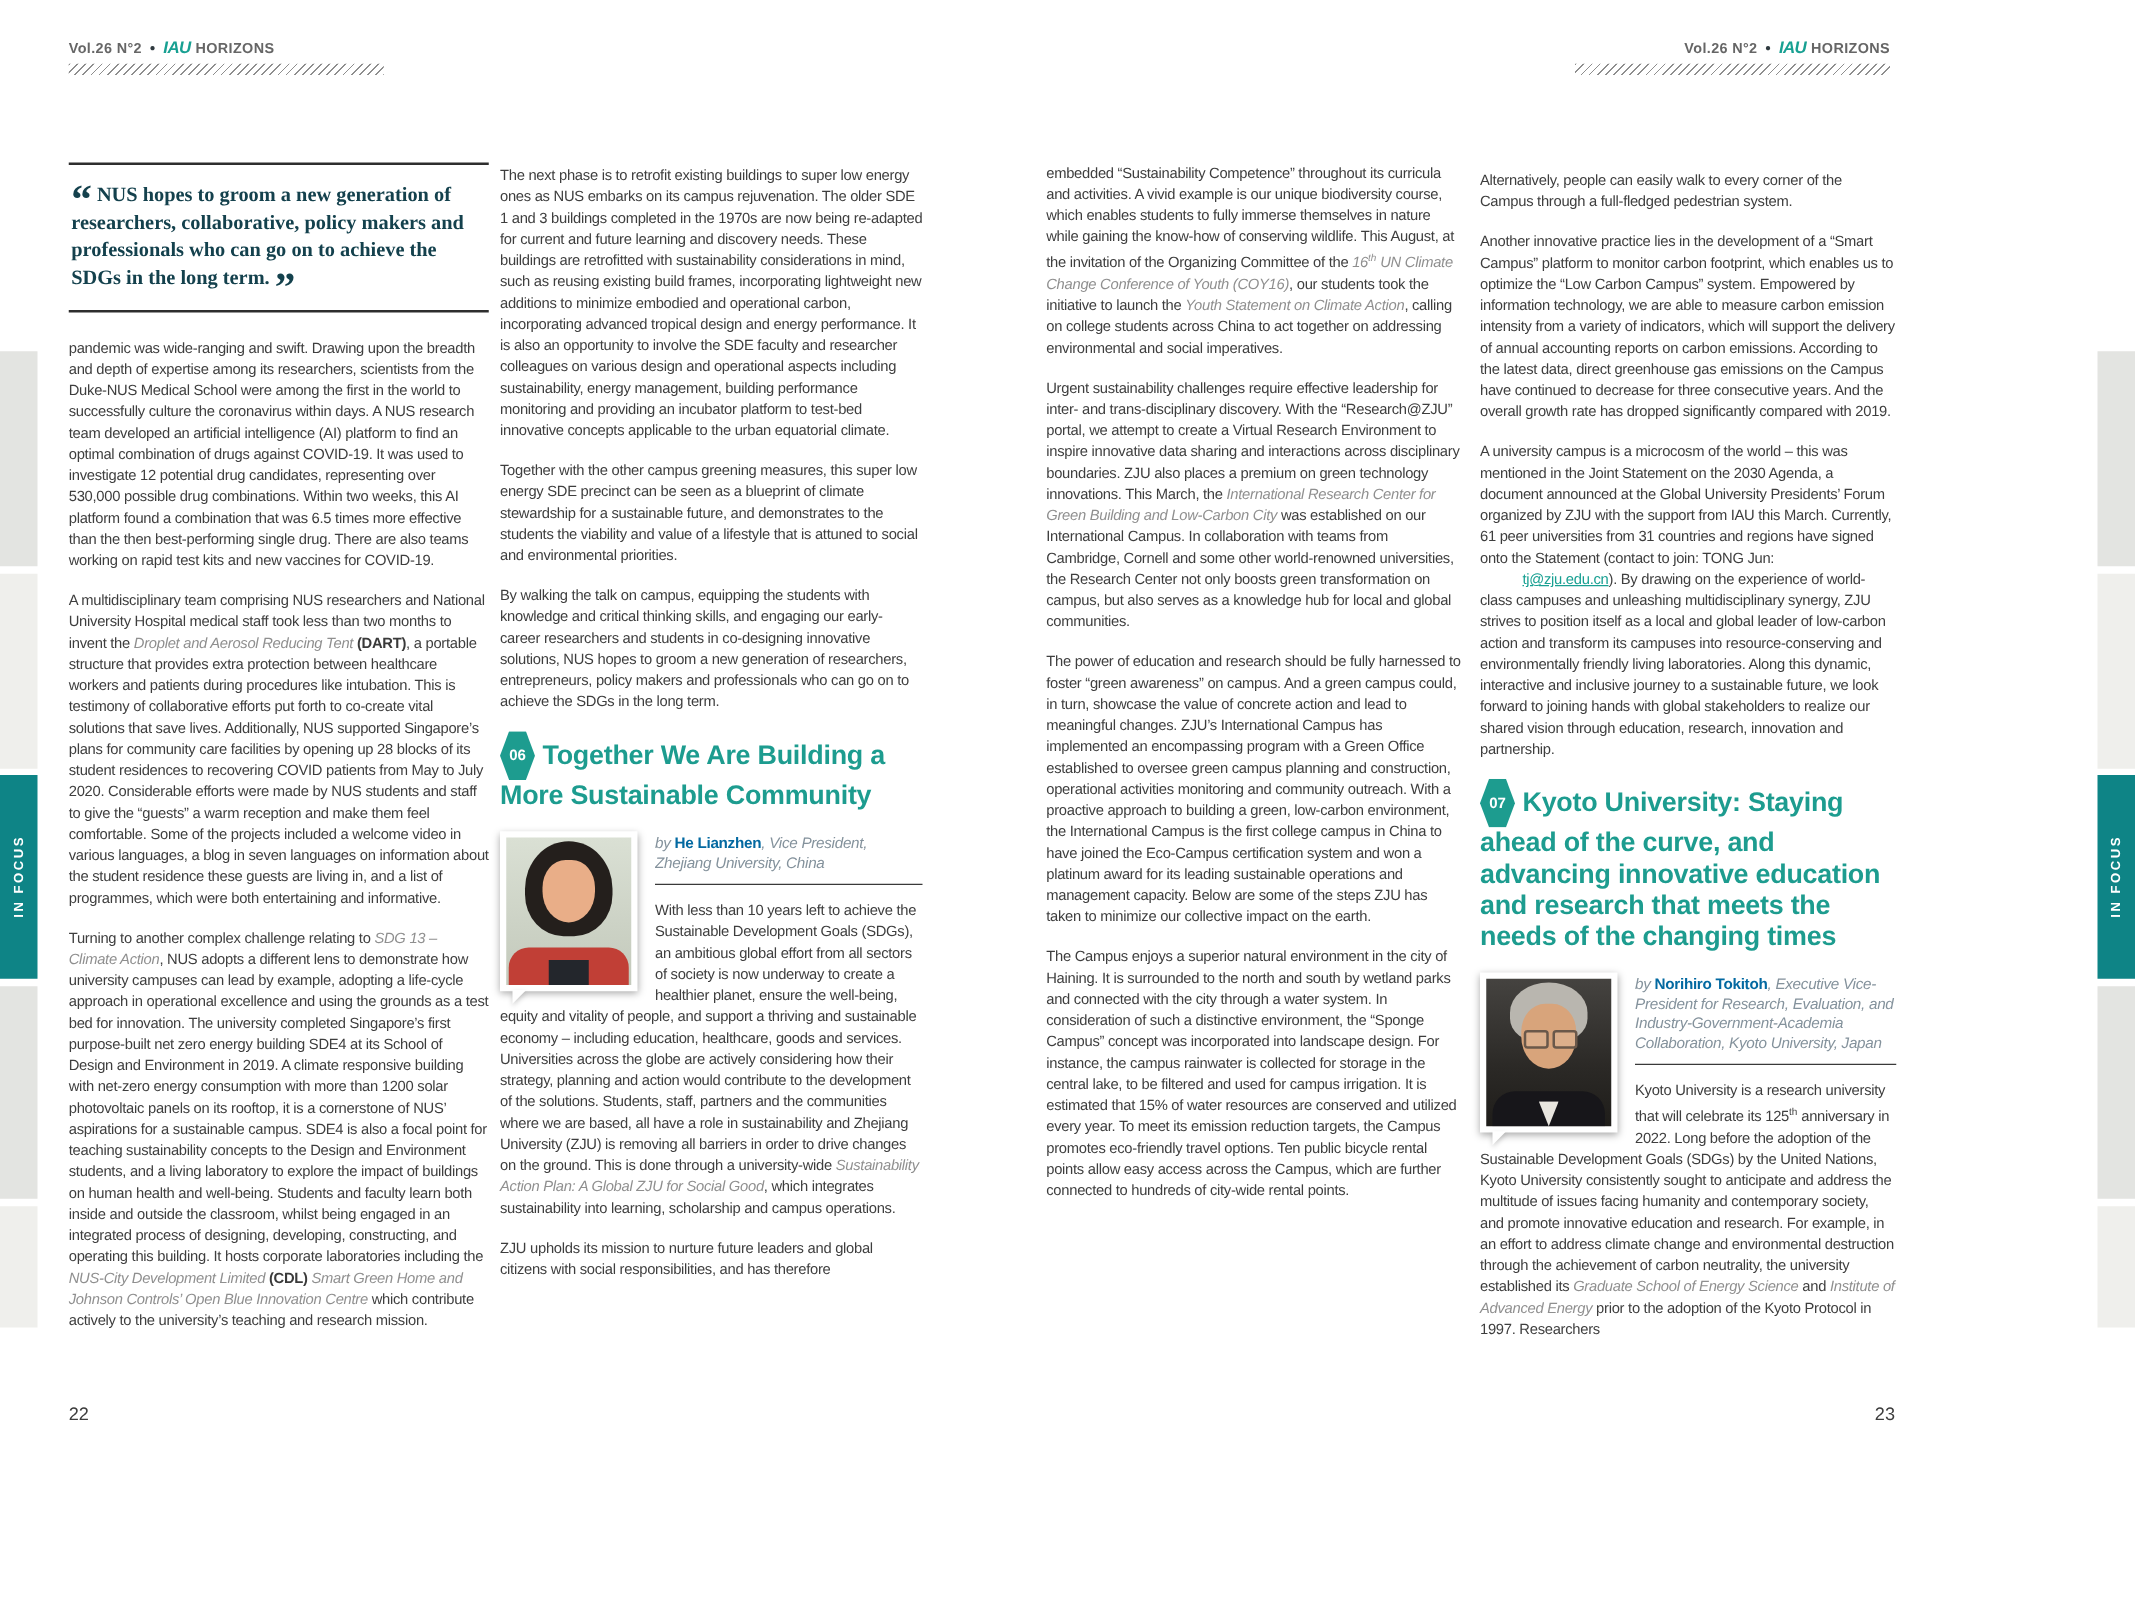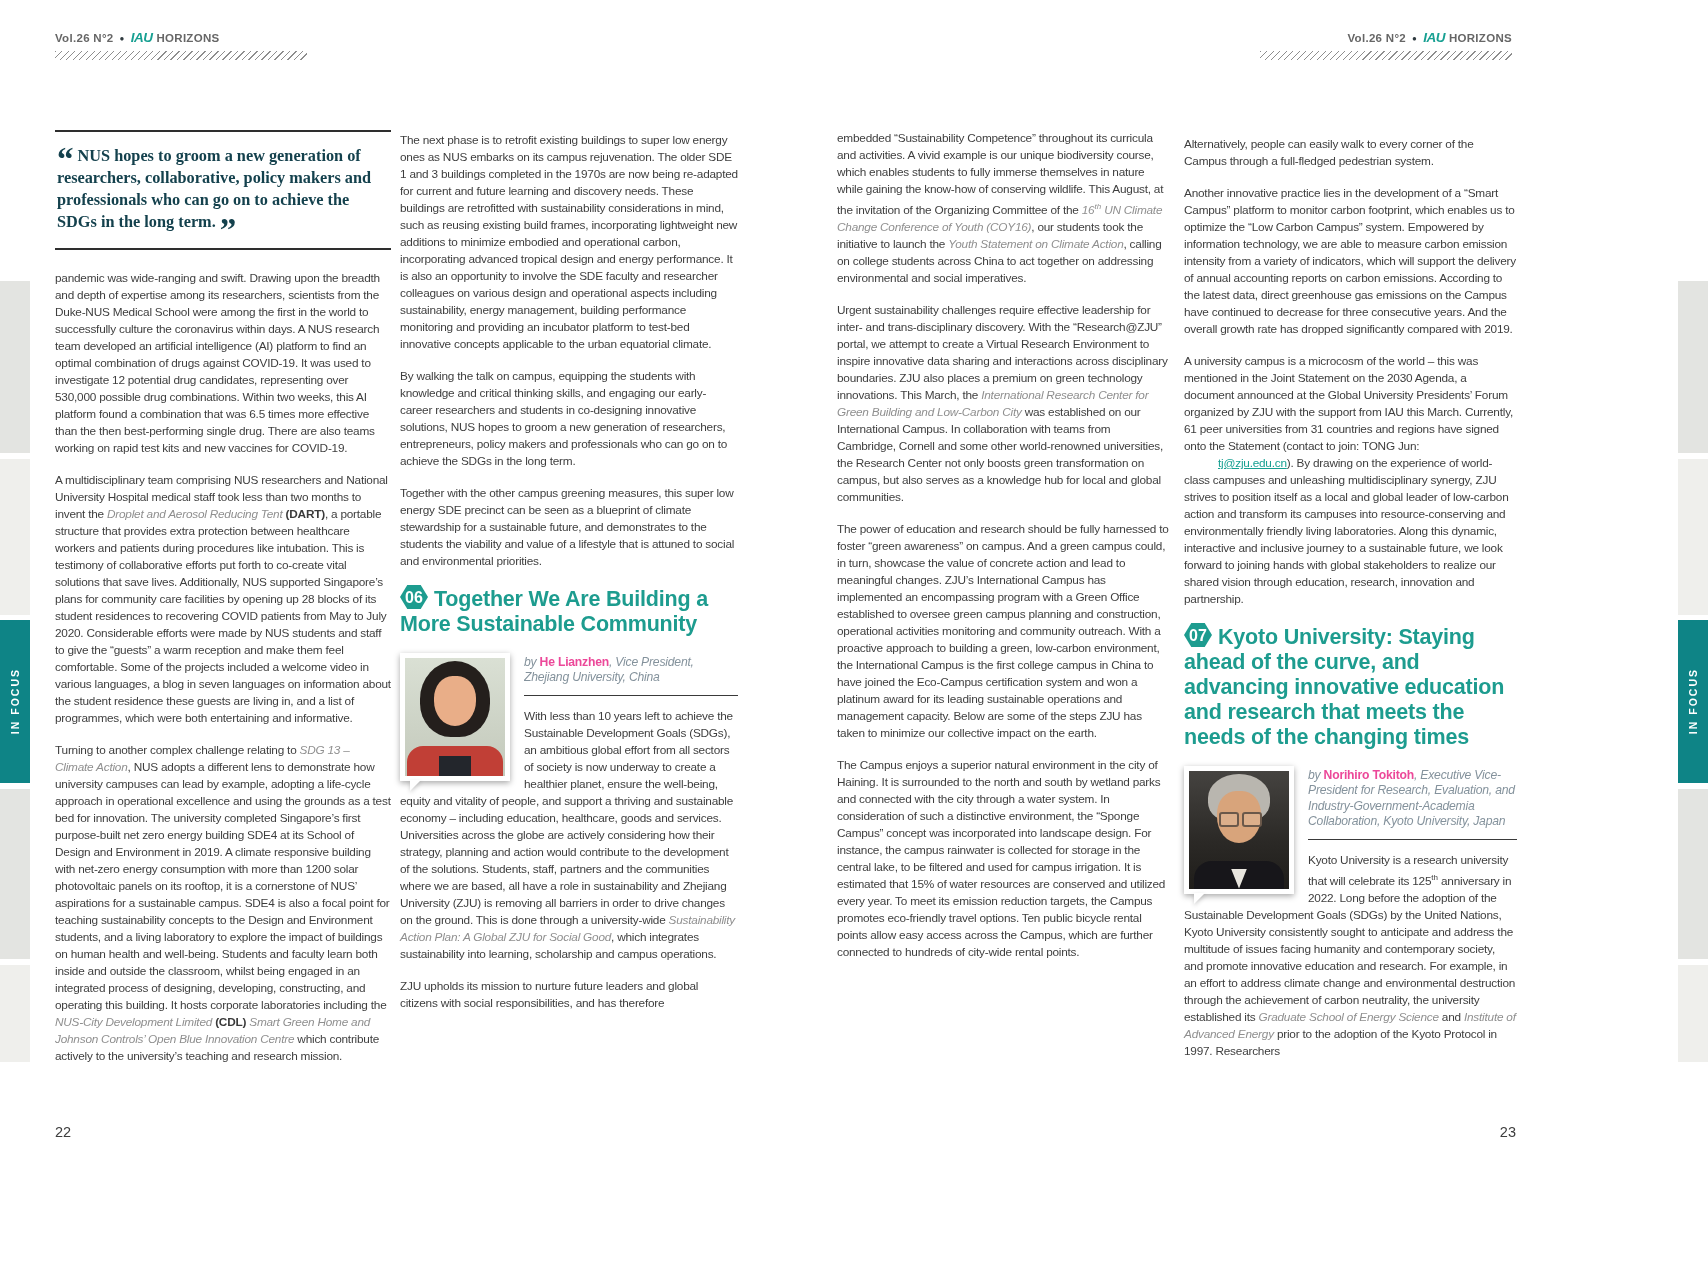--- a/index.html
+++ b/index.html
@@ -43,21 +43,21 @@
     font-family:"Liberation Serif",serif;font-weight:bold;
     font-size:16.3px;line-height:22px;letter-spacing:0;
   }
   .qmark{font-family:"Liberation Serif",serif;font-weight:bold;font-size:33px;line-height:0;}
   .qmark.open{vertical-align:-9px;margin-right:4px;}
   .qmark.close{vertical-align:-14px;margin-left:4px;}
   
   .sec-heading{color:#1d9c8f;font-weight:bold;font-size:21.5px;line-height:25px;margin:8px 0 14px 0;letter-spacing:-0.2px;}
   .badge{
     display:inline-flex;align-items:center;justify-content:center;
-    width:28px;height:24px;background:#1d9c8f;color:#fff;font-size:16px;
+    width:28px;height:39px;background:#1d9c8f;color:#fff;font-size:12px;
     clip-path:polygon(26% 0,74% 0,100% 50%,74% 100%,26% 100%,0 50%);
     vertical-align:3px;margin-right:6px;letter-spacing:0;
   }
   
   .photo-float{float:left;margin:2px 14px 4px 0;background:#fff;padding:5px;box-shadow:0 2px 6px rgba(0,0,0,.35);position:relative;}
   .photo-float:after{content:"";position:absolute;bottom:-10px;left:10px;width:0;height:0;border-top:11px solid #fff;border-right:11px solid transparent;filter:drop-shadow(0 2px 2px rgba(0,0,0,.2));}
   .photo{width:100px;height:118px;position:relative;overflow:hidden;}
   .photo.he{background:linear-gradient(180deg,#dae0d4 0%,#ccd2c5 60%,#c3c9bb 100%);}
   .he-hair{position:absolute;top:3px;left:15px;width:70px;height:76px;background:#241f1c;border-radius:50% 50% 44% 44%;}
   .he-face{position:absolute;top:18px;left:29px;width:42px;height:50px;background:#e9ae88;border-radius:46% 46% 52% 52%;}
@@ -67,21 +67,21 @@
   .tk-hair{position:absolute;top:3px;left:19px;width:62px;height:48px;background:#b9b6af;border-radius:50% 50% 40% 40%;}
   .tk-face{position:absolute;top:20px;left:28px;width:44px;height:52px;background:#d8a47b;border-radius:45% 45% 52% 52%;}
   .tk-glass-l,.tk-glass-r{position:absolute;top:41px;width:16px;height:11px;border:2px solid #6a584a;border-radius:3px;background:rgba(255,255,255,.12);}
   .tk-glass-l{left:30px;} .tk-glass-r{left:53px;}
   .tk-suit{position:absolute;bottom:0;left:5px;width:90px;height:28px;background:#17161a;border-radius:18px 18px 0 0;}
   .tk-shirt{position:absolute;bottom:0;left:42px;width:16px;height:20px;background:#e9e6df;clip-path:polygon(0 0,100% 0,50% 100%);}
   
   .byline{overflow:hidden;font-size:12.2px;line-height:15.5px;padding-top:4px;}
   .byline .para{margin:0;}
   .byline .seg-i{color:#84929c;}
-  .byline .seg-b{color:#ec4899;font-style:normal;text-align:right;}
+  .byline .seg-b{color:#0369a1;font-style:normal;text-align:right;}
   .byline-rule{overflow:hidden;height:1.3px;background:#3a3a3a;margin:9px 0 12px 0;}
   
   .pageno{position:absolute;top:1124px;font-size:14.5px;color:#3d3d3d;}
   .pn-left{left:55px;}
   .pn-right{right:192px;}
 </style>
 </head>
 <body>
 
 <div class="edge-strip left">
@@ -119,22 +119,22 @@
   <div>
       <p class="para"><span>pandemic was wide-ranging and swift. Drawing upon the breadth and depth of expertise among its researchers, scientists from the Duke-NUS Medical School were among the first in the world to successfully culture the coronavirus within days. A NUS research team developed an artificial intelligence (AI) platform to find an optimal combination of drugs against COVID-19. It was used to investigate 12 potential drug candidates, representing over 530,000 possible drug combinations. Within two weeks, this AI platform found a combination that was 6.5 times more effective than the then best-performing single drug. There are also teams working on rapid test kits and new vaccines for COVID-19.</span></p>
       <p class="para"><span>A multidisciplinary team comprising NUS researchers and National University Hospital medical staff took less than two months to invent the </span><span class="seg-i">Droplet and Aerosol Reducing Tent</span><span> </span><span class="seg-b">(DART)</span><span>, a portable structure that provides extra protection between healthcare workers and patients during procedures like intubation. This is testimony of collaborative efforts put forth to co-create vital solutions that save lives. Additionally, NUS supported Singapore’s plans for community care facilities by opening up 28 blocks of its student residences to recovering COVID patients from May to July 2020. Considerable efforts were made by NUS students and staff to give the “guests” a warm reception and make them feel comfortable. Some of the projects included a welcome video in various languages, a blog in seven languages on information about the student residence these guests are living in, and a list of programmes, which were both entertaining and informative.</span></p>
       <p class="para"><span>Turning to another complex challenge relating to </span><span class="seg-i">SDG 13 – Climate Action</span><span>, NUS adopts a different lens to demonstrate how university campuses can lead by example, adopting a life-cycle approach in operational excellence and using the grounds as a test bed for innovation. The university completed Singapore’s first purpose-built net zero energy building SDE4 at its School of Design and Environment in 2019. A climate responsive building with net-zero energy consumption with more than 1200 solar photovoltaic panels on its rooftop, it is a cornerstone of NUS’ aspirations for a sustainable campus. SDE4 is also a focal point for teaching sustainability concepts to the Design and Environment students, and a living laboratory to explore the impact of buildings on human health and well-being. Students and faculty learn both inside and outside the classroom, whilst being engaged in an integrated process of designing, developing, constructing, and operating this building. It hosts corporate laboratories including the </span><span class="seg-i">NUS-City Development Limited</span><span> </span><span class="seg-b">(CDL)</span><span> </span><span class="seg-i">Smart Green Home and Johnson Controls’ Open Blue Innovation Centre</span><span> which contribute actively to the university’s teaching and research mission.</span></p>
     </div>
 </div>
 
 <div class="col" id="col2">
   <div>
       <p class="para"><span>The next phase is to retrofit existing buildings to super low energy ones as NUS embarks on its campus rejuvenation. The older SDE 1 and 3 buildings completed in the 1970s are now being re-adapted for current and future learning and discovery needs. These buildings are retrofitted with sustainability considerations in mind, such as reusing existing build frames, incorporating lightweight new additions to minimize embodied and operational carbon, incorporating advanced tropical design and energy performance. It is also an opportunity to involve the SDE faculty and researcher colleagues on various design and operational aspects including sustainability, energy management, building performance monitoring and providing an incubator platform to test-bed innovative concepts applicable to the urban equatorial climate.</span></p>
+      <p class="para"><span>Together with the other campus greening measures, this super low energy SDE precinct can be seen as a blueprint of climate stewardship for a sustainable future, and demonstrates to the students the viability and value of a lifestyle that is attuned to social and environmental priorities.</span></p>
       <p class="para"><span>By walking the talk on campus, equipping the students with knowledge and critical thinking skills, and engaging our early-career researchers and students in co-designing innovative solutions, NUS hopes to groom a new generation of researchers, entrepreneurs, policy makers and professionals who can go on to achieve the SDGs in the long term.</span></p>
-      <p class="para"><span>Together with the other campus greening measures, this super low energy SDE precinct can be seen as a blueprint of climate stewardship for a sustainable future, and demonstrates to the students the viability and value of a lifestyle that is attuned to social and environmental priorities.</span></p>
     </div>
   <div class="sec-heading">
     <span class="badge">06</span><span>Together We Are Building a More Sustainable Community</span>
   </div>
   <div class="sec-body">
     <div class="photo-float">
       <div class="photo he">
         <div class="he-hair"></div>
         <div class="he-face"></div>
         <div class="he-body"></div>

